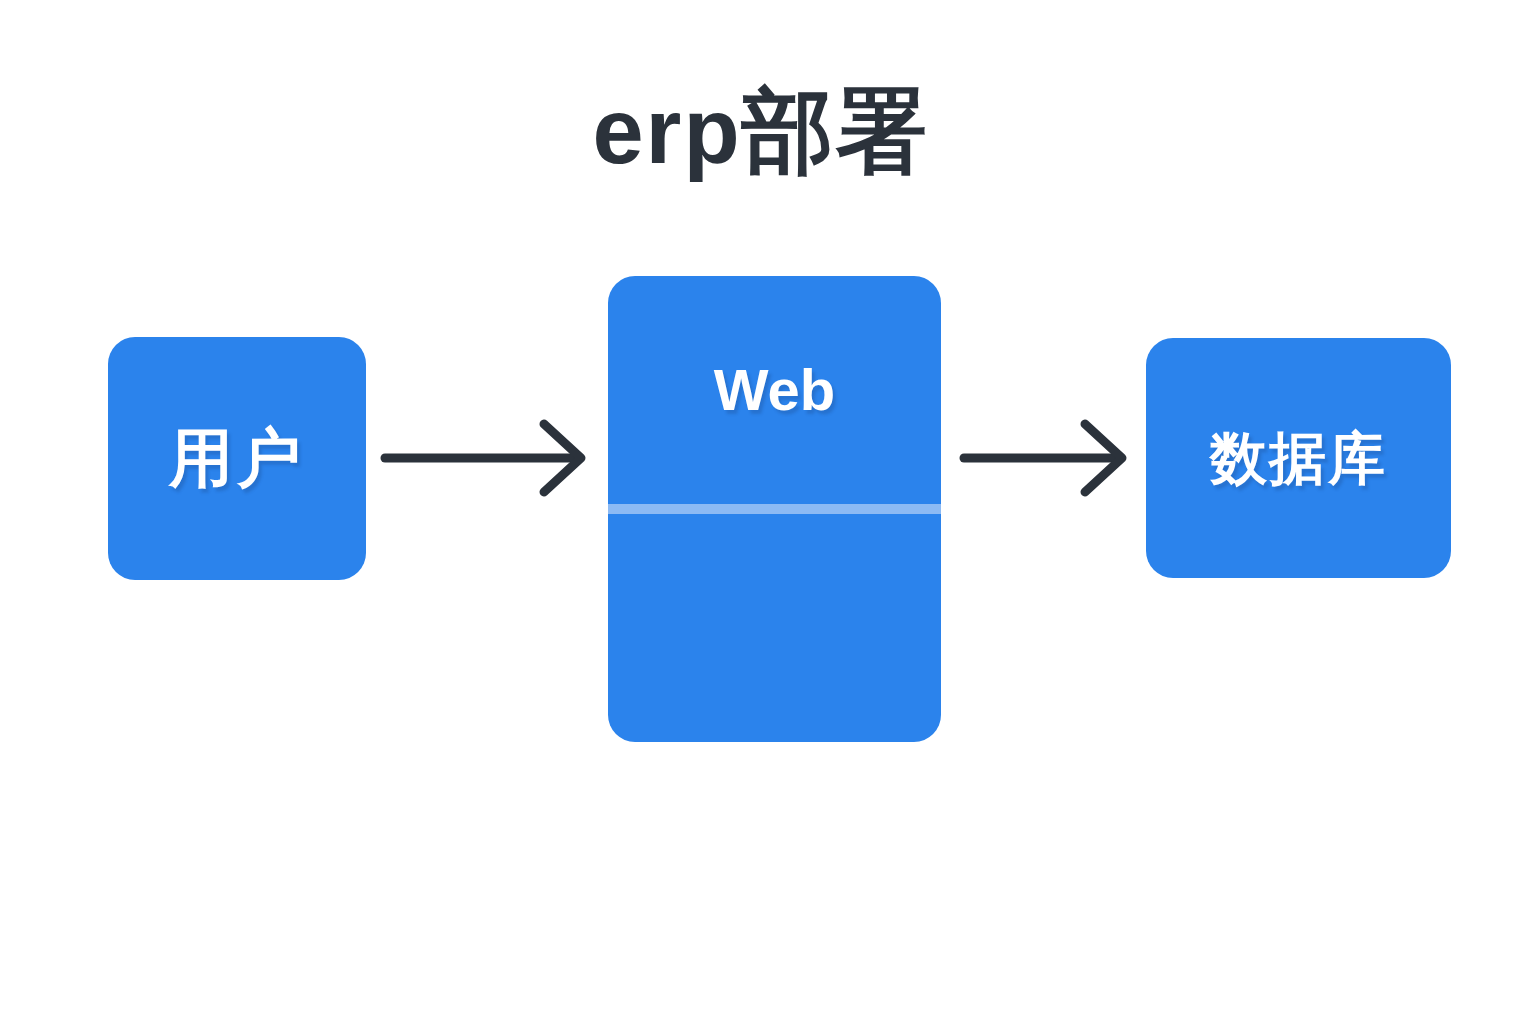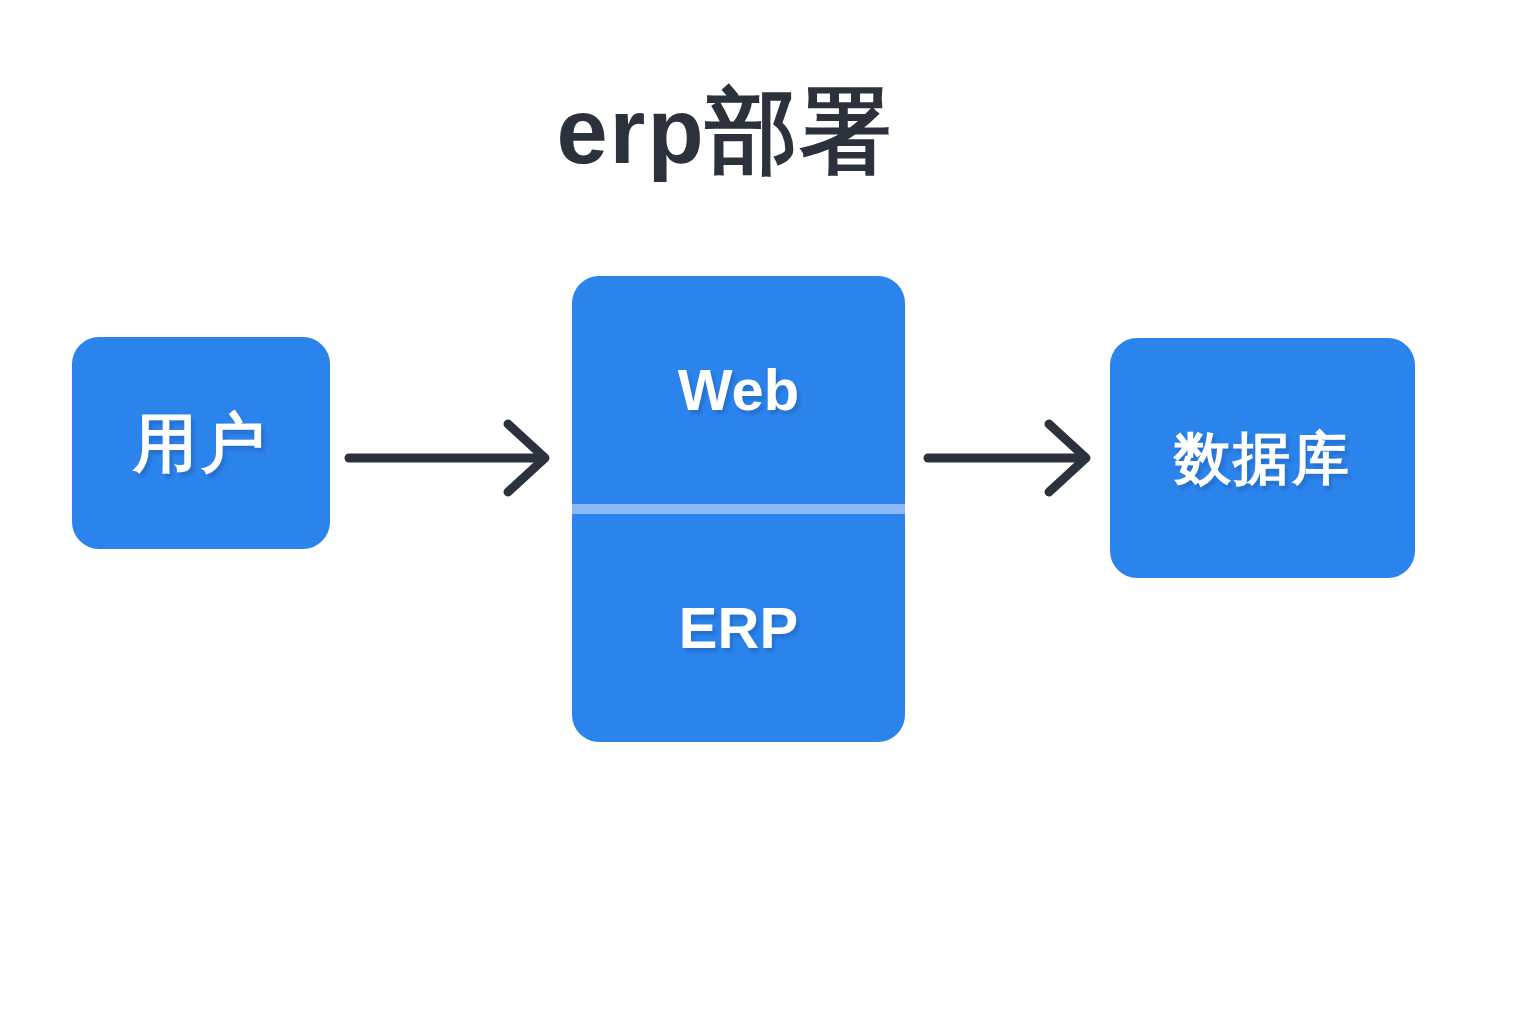--- a/index.html
+++ b/index.html
@@ -4,21 +4,21 @@
 <style>
   * { margin: 0; padding: 0; box-sizing: border-box; }
   html, body { width: 1536px; height: 1024px; }
   body {
     position: relative;
     overflow: hidden;
     background: var(--background, #ffffff);
     font-family: "Liberation Sans", "DejaVu Sans", sans-serif;
     color: var(--ink, #2b323b);
   }
-  .canvas { position: absolute; inset: 0; }
+  .canvas { position: absolute; inset: 0; margin-left: 36px; }
 
   .title {
     position: absolute;
     left: 0; top: 70px;
     width: 1450px;
     text-align: center;
     font-size: 92px;
     font-weight: 700;
     letter-spacing: 2px;
     color: var(--ink, #2b323b);
@@ -33,21 +33,21 @@
     display: flex;
     align-items: center;
     justify-content: center;
     text-align: center;
     font-weight: 700;
     text-shadow: 3px 4px 3px rgba(25, 55, 110, 0.22);
   }
 
   .node-user {
     left: 72px; top: 337px;
-    width: 258px; height: 212px;
+    width: 258px; height: 243px;
     font-size: 64px;
     letter-spacing: 4px;
   }
 
   .node-mid {
     left: 572px; top: 276px;
     width: 333px; height: 466px;
     flex-direction: column;
     align-items: stretch;
     justify-content: stretch;
@@ -102,21 +102,20 @@
       </g>
     </svg>
   </div>
 
   <div class="node node-mid">
     <div class="node-section">
       <span>Web</span>
     </div>
     <div class="node-divider"></div>
     <div class="node-section">
-      <span>ERP</span>
     </div>
   </div>
 
   <div class="arrow arrow-2">
     <svg width="176" height="100" viewBox="0 0 176 100">
       <g fill="none" stroke="currentColor" stroke-width="9" stroke-linecap="round" stroke-linejoin="round">
         <line x1="8" y1="50" x2="160" y2="50"></line>
         <polyline points="129,16 166,50 129,84"></polyline>
       </g>
     </svg>

